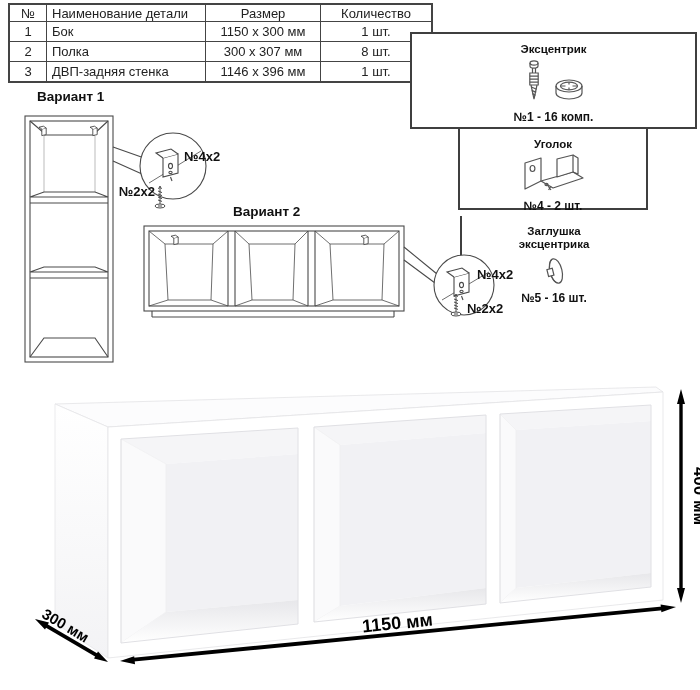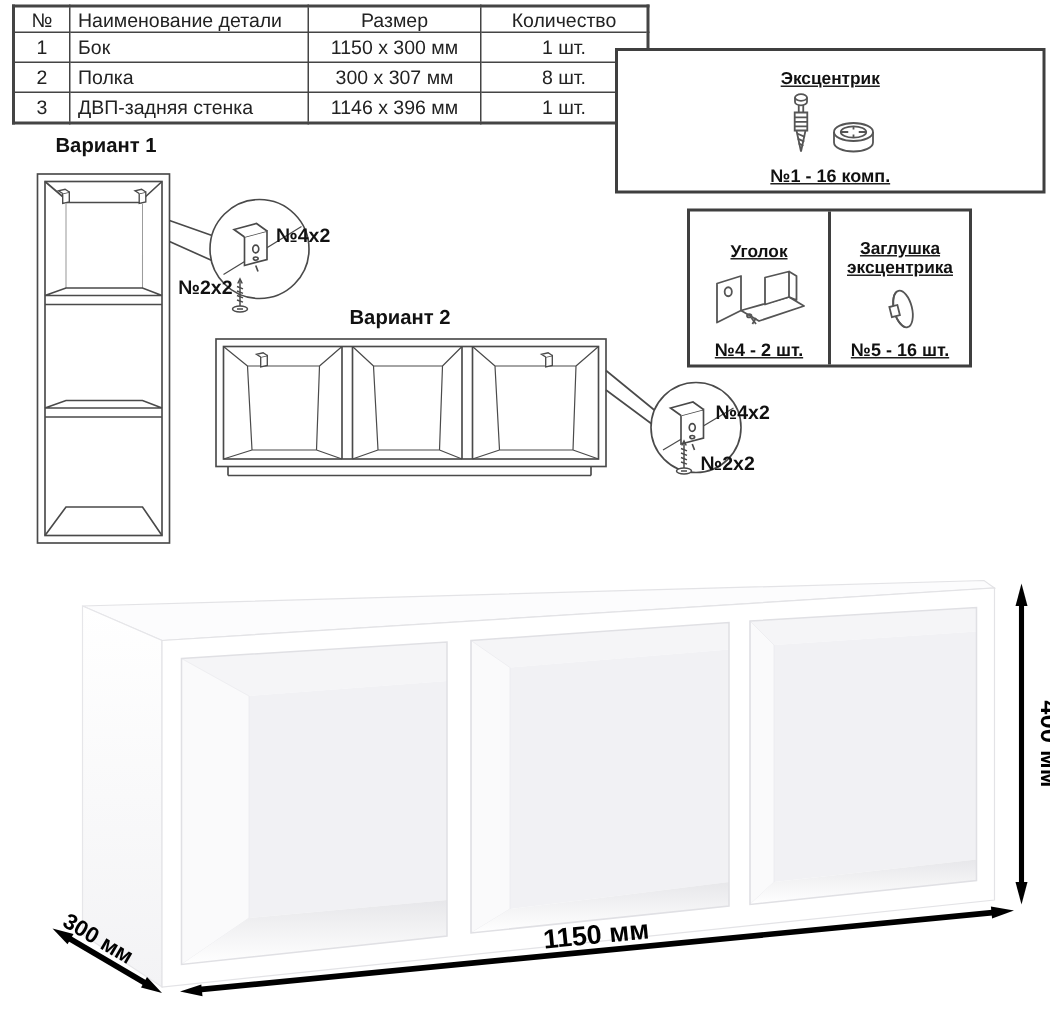--- a/index.html
+++ b/index.html
@@ -13,23 +13,23 @@
               font-weight:400;white-space:nowrap;line-height:15px;}
   table.parts th{height:16px;}
   .c-num{width:26px;text-align:center;}
   .c-name{width:148px;text-align:left;}
   .c-size{width:104px;text-align:center;}
   .c-qty{width:100px;text-align:center;}
 
   
   .hw{position:absolute;display:flex;border:2px solid #3f3f3f;background:#fff;box-sizing:border-box;}
   .hw-row1{left:410px;top:32px;width:287px;height:97px;}
-  .hw-row2{left:458px;top:139px;width:190px;height:106px;}
+  .hw-row2{left:458px;top:127px;width:190px;height:83px;flex-direction:column;}
   .hw-cell{flex:1;display:flex;flex-direction:column;align-items:center;
-           justify-content:flex-end;padding:21px 2px 3px;box-sizing:border-box;min-width:0;text-decoration:underline;}
+           justify-content:center;padding:9px 2px 3px;box-sizing:border-box;min-width:0;}
   .hw-cell+.hw-cell{border-left:2px solid #3f3f3f;}
   .hw-title{font-weight:700;font-size:11.5px;line-height:13px;text-align:center;color:#111;}
   .hw-count{font-weight:700;font-size:12px;color:#111;white-space:nowrap;}
   .hw-iconwrap{flex:1;display:flex;align-items:center;justify-content:center;}
 
   svg.lineart{position:absolute;left:0;top:85px;}
   svg.render3d{position:absolute;left:0;top:380px;}
   svg text{font-family:"Liberation Sans",sans-serif;}
   .lbl{font-weight:700;font-size:13px;fill:#111;}
   .vtitle{font-weight:700;font-size:13.5px;fill:#111;}

